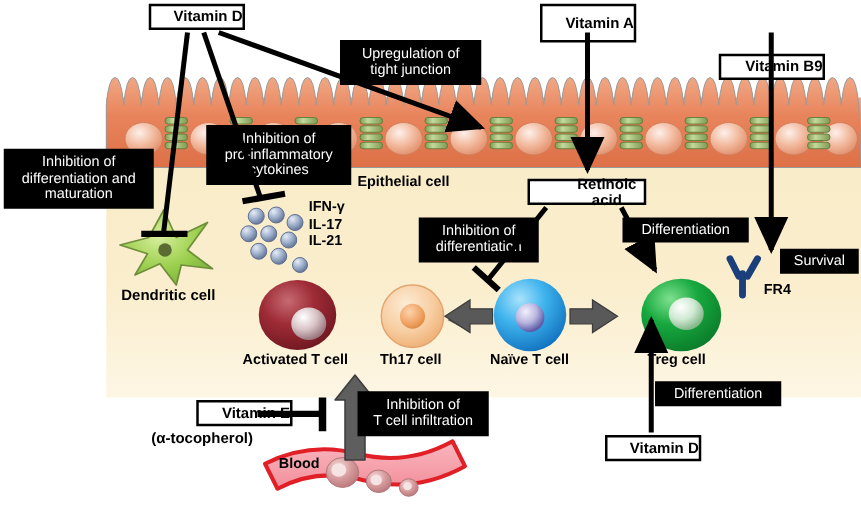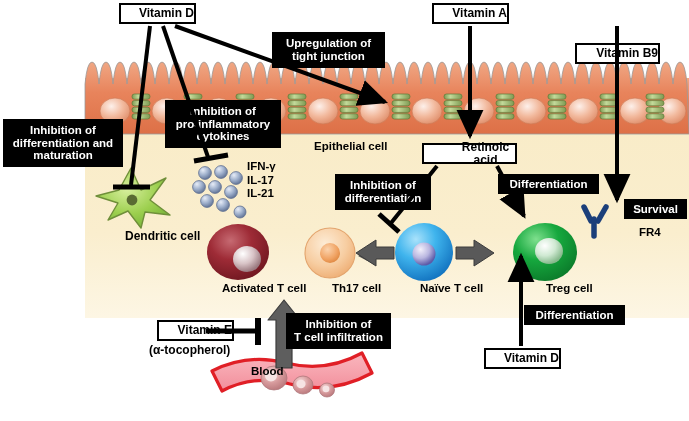--- a/index.html
+++ b/index.html
@@ -11,24 +11,24 @@
   .abs{position:absolute;box-sizing:border-box;}
 
   
   .tissue{background:linear-gradient(180deg,#f9ecc8 0%,#faeece 55%,#fdf6e4 100%);}
 
   
   .wbox{background:#ffffff;border:2px solid #000;color:#000;
         font-weight:bold;display:flex;align-items:center;justify-content:flex-end;
         text-align:center;line-height:1.05;z-index:40;}
   
-  .bbox{background:#000000;color:#ffffff;font-weight:bold;
+  .bbox{background:#000000;color:#ffffff;font-weight:normal;
         display:flex;align-items:center;justify-content:center;
         text-align:center;line-height:1.12;z-index:45;}
-  .plain{color:#000;font-weight:bold;z-index:46;white-space:nowrap;margin-left:28px;}
+  .plain{color:#000;font-weight:bold;z-index:46;white-space:nowrap;}
 
   
   svg.ov{position:absolute;left:0;top:0;width:689px;height:421px;overflow:visible;}
   .l-top{z-index:50;}
 </style>
 </head>
 <body>
 
 <div id="stage">
 
@@ -359,21 +359,21 @@
 
     <g>
       <path d="M206,331 L258,331" stroke="#000" stroke-width="5" fill="none"></path>
       <path d="M258,318 L258,345" stroke="#000" stroke-width="6"></path>
     </g>
   </svg>
 
   <div class="abs wbox" style="left:119px;top:3px;width:77px;height:21px;font-size:12px;">
     <span>Vitamin D</span>
   </div>
-  <div class="abs wbox" style="left:432px;top:3px;width:77px;height:21px;font-size:12px;">
+  <div class="abs wbox" style="left:432px;top:3px;width:77px;height:31px;font-size:12px;">
     <span>Vitamin A</span>
   </div>
   <div class="abs wbox" style="left:575px;top:3px;width:85px;height:21px;font-size:12px;margin-top:40px;">
     <span>Vitamin B9</span>
   </div>
   <div class="abs wbox" style="left:422px;top:143px;width:95px;height:21px;font-size:12px;padding-left:32px;">
     <span>Retinoic acid</span>
   </div>
   <div class="abs wbox" style="left:127px;top:320px;width:77px;height:21px;font-size:12px;margin-left:30px;">
     <span>Vitamin E</span>

